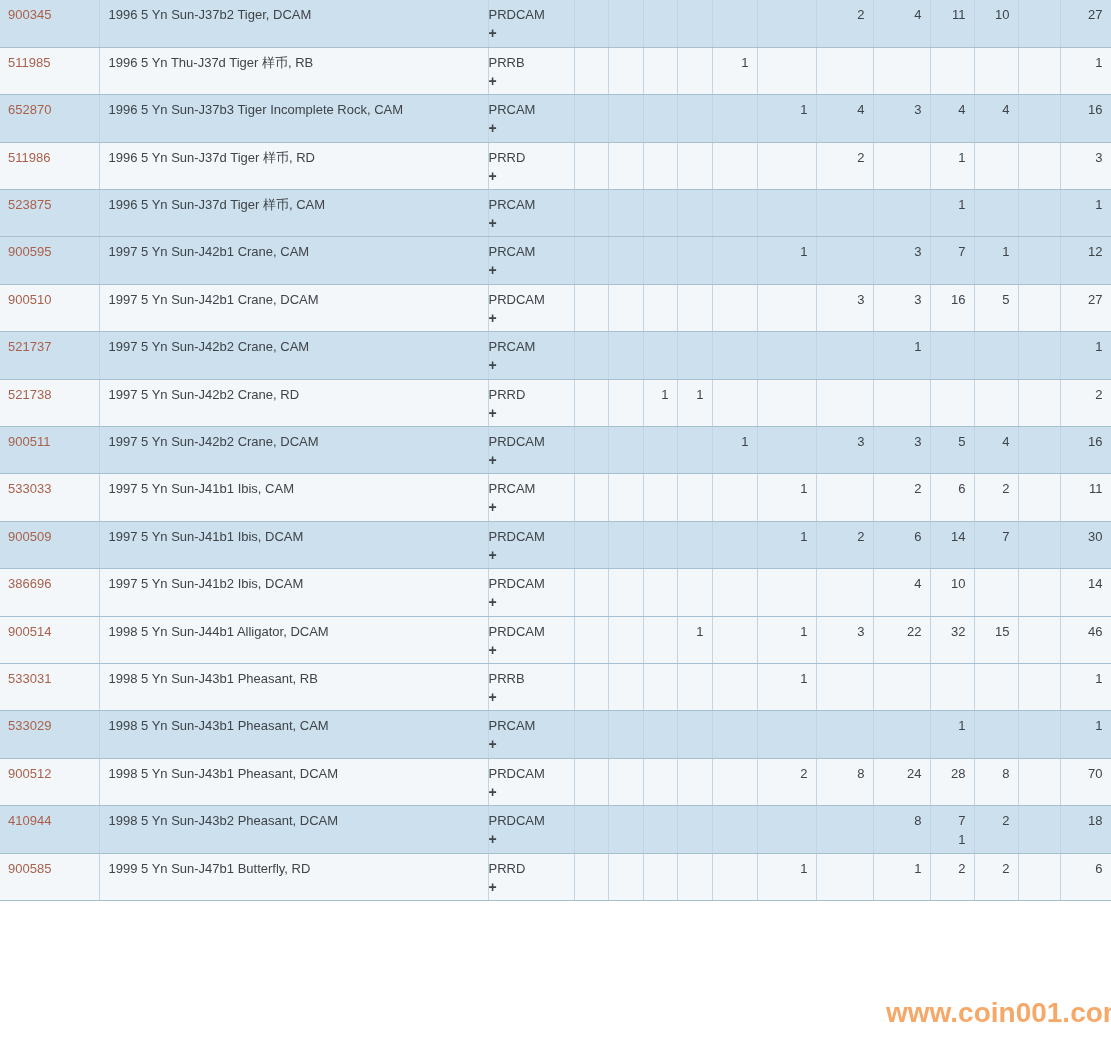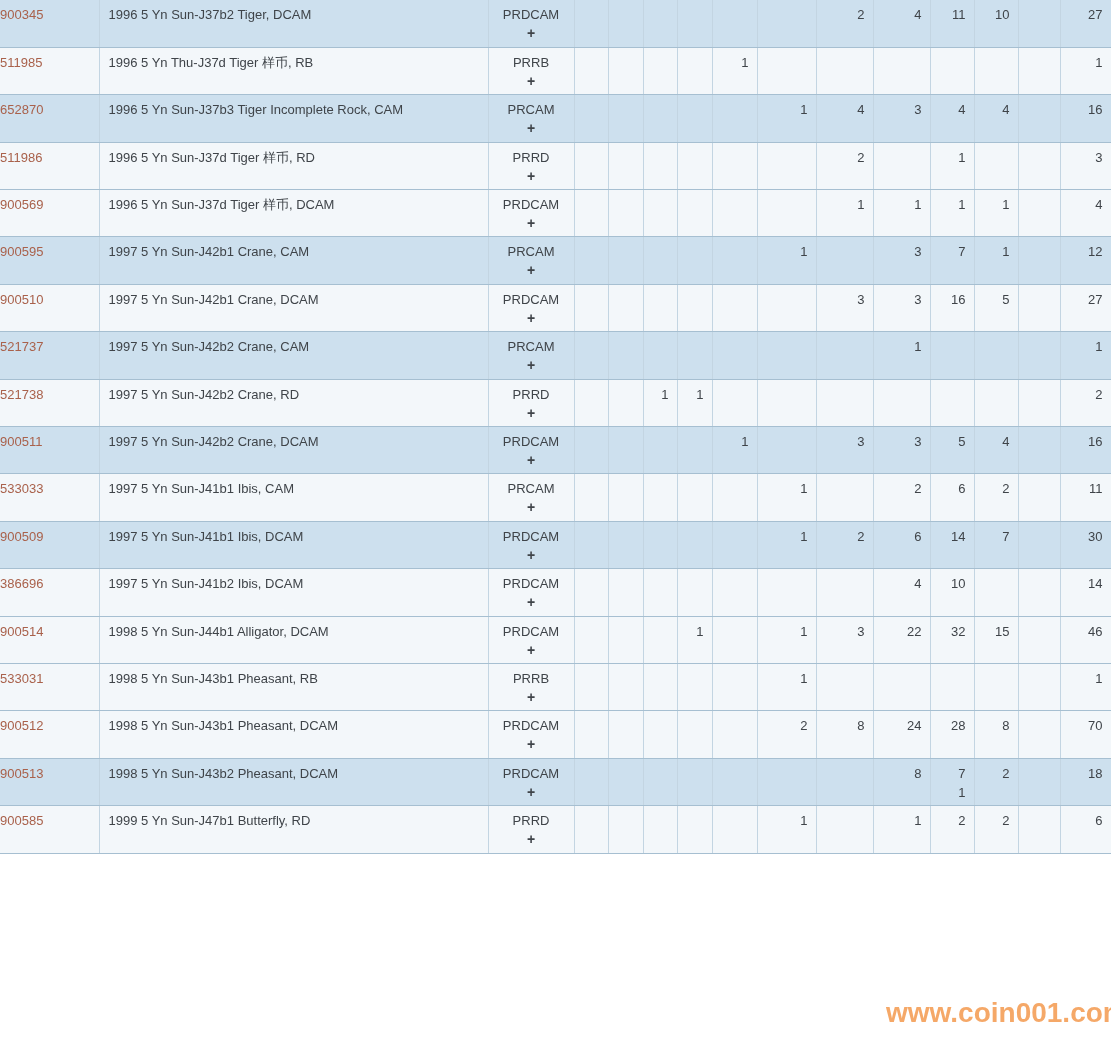--- a/index.html
+++ b/index.html
@@ -15,24 +15,24 @@
   table.census{border-collapse:collapse;table-layout:fixed;width:1111px;}
   td{
     vertical-align:top;box-sizing:border-box;height:47.4px;
     border-right:1px solid var(--border-vertical);
     border-bottom:1px solid var(--border-horizontal);
     font-size:13px;line-height:19px;color:var(--text);
     padding:5px 0 0 0;overflow:hidden;white-space:nowrap;
   }
   tr.row-blue td{background:var(--row-blue);}
   tr.row-white td{background:var(--row-white);}
-  td.cell-id{}
+  td.cell-id{padding-left:8px;}
   a.id-link{color:var(--id-link);text-decoration:none;cursor:pointer;}
   td.cell-desc{padding-left:9px;}
-  td.cell-grade{text-align:center;}
+  td.cell-grade{text-align:left;}
   .grade-plus{font-weight:bold;font-size:14px;}
   td.cell-num{text-align:right;padding-right:8px;}
   .watermark{
     position:absolute;left:886px;top:997px;white-space:nowrap;
     font-size:28px;font-weight:bold;color:var(--watermark);
     text-shadow:0 0 3px rgba(255,255,255,0.65);
     pointer-events:none;z-index:5;
   }
 </style>
 </head>
@@ -130,39 +130,39 @@
         <td class="cell-num"></td>
         <td class="cell-num"></td>
         <td class="cell-num"></td>
         <td class="cell-num">2</td>
         <td class="cell-num"></td>
         <td class="cell-num">1</td>
         <td class="cell-num"></td>
         <td class="cell-num"></td>
         <td class="cell-num cell-total">3</td>
       </tr>
-      <tr class="row-white">
-        <td class="cell-id"><a class="id-link">900569</a></td>
-        <td class="cell-desc">1996 5 Yn Sun-J37d Tiger 样币, DCAM</td>
-        <td class="cell-grade">
-          <div>PRDCAM</div>
-          <div class="grade-plus">+</div>
-        </td>
-        <td class="cell-num"></td>
-        <td class="cell-num"></td>
-        <td class="cell-num"></td>
-        <td class="cell-num"></td>
-        <td class="cell-num"></td>
-        <td class="cell-num"></td>
-        <td class="cell-num">1</td>
-        <td class="cell-num">1</td>
-        <td class="cell-num">1</td>
-        <td class="cell-num">1</td>
-        <td class="cell-num"></td>
-        <td class="cell-num cell-total">4</td>
+      <tr class="row-blue">
+        <td class="cell-id"><a class="id-link">523875</a></td>
+        <td class="cell-desc">1996 5 Yn Sun-J37d Tiger 样币, CAM</td>
+        <td class="cell-grade">
+          <div>PRCAM</div>
+          <div class="grade-plus">+</div>
+        </td>
+        <td class="cell-num"></td>
+        <td class="cell-num"></td>
+        <td class="cell-num"></td>
+        <td class="cell-num"></td>
+        <td class="cell-num"></td>
+        <td class="cell-num"></td>
+        <td class="cell-num"></td>
+        <td class="cell-num"></td>
+        <td class="cell-num">1</td>
+        <td class="cell-num"></td>
+        <td class="cell-num"></td>
+        <td class="cell-num cell-total">1</td>
       </tr>
       <tr class="row-blue">
         <td class="cell-id"><a class="id-link">900595</a></td>
         <td class="cell-desc">1997 5 Yn Sun-J42b1 Crane, CAM</td>
         <td class="cell-grade">
           <div>PRCAM</div>
           <div class="grade-plus">+</div>
         </td>
         <td class="cell-num"></td>
         <td class="cell-num"></td>
@@ -346,20 +346,40 @@
         </td>
         <td class="cell-num"></td>
         <td class="cell-num"></td>
         <td class="cell-num"></td>
         <td class="cell-num"></td>
         <td class="cell-num"></td>
         <td class="cell-num">1</td>
         <td class="cell-num"></td>
         <td class="cell-num"></td>
         <td class="cell-num"></td>
+        <td class="cell-num"></td>
+        <td class="cell-num"></td>
+        <td class="cell-num cell-total">1</td>
+      </tr>
+      <tr class="row-blue">
+        <td class="cell-id"><a class="id-link">533029</a></td>
+        <td class="cell-desc">1998 5 Yn Sun-J43b1 Pheasant, CAM</td>
+        <td class="cell-grade">
+          <div>PRCAM</div>
+          <div class="grade-plus">+</div>
+        </td>
+        <td class="cell-num"></td>
+        <td class="cell-num"></td>
+        <td class="cell-num"></td>
+        <td class="cell-num"></td>
+        <td class="cell-num"></td>
+        <td class="cell-num"></td>
+        <td class="cell-num"></td>
+        <td class="cell-num"></td>
+        <td class="cell-num">1</td>
         <td class="cell-num"></td>
         <td class="cell-num"></td>
         <td class="cell-num cell-total">1</td>
       </tr>
       <tr class="row-white">
         <td class="cell-id"><a class="id-link">900512</a></td>
         <td class="cell-desc">1998 5 Yn Sun-J43b1 Pheasant, DCAM</td>
         <td class="cell-grade">
           <div>PRDCAM</div>
           <div class="grade-plus">+</div>
@@ -371,21 +391,21 @@
         <td class="cell-num"></td>
         <td class="cell-num">2</td>
         <td class="cell-num">8</td>
         <td class="cell-num">24</td>
         <td class="cell-num">28</td>
         <td class="cell-num">8</td>
         <td class="cell-num"></td>
         <td class="cell-num cell-total">70</td>
       </tr>
       <tr class="row-blue">
-        <td class="cell-id"><a class="id-link">900513</a></td>
+        <td class="cell-id"><a class="id-link">410944</a></td>
         <td class="cell-desc">1998 5 Yn Sun-J43b2 Pheasant, DCAM</td>
         <td class="cell-grade">
           <div>PRDCAM</div>
           <div class="grade-plus">+</div>
         </td>
         <td class="cell-num"></td>
         <td class="cell-num"></td>
         <td class="cell-num"></td>
         <td class="cell-num"></td>
         <td class="cell-num"></td>

